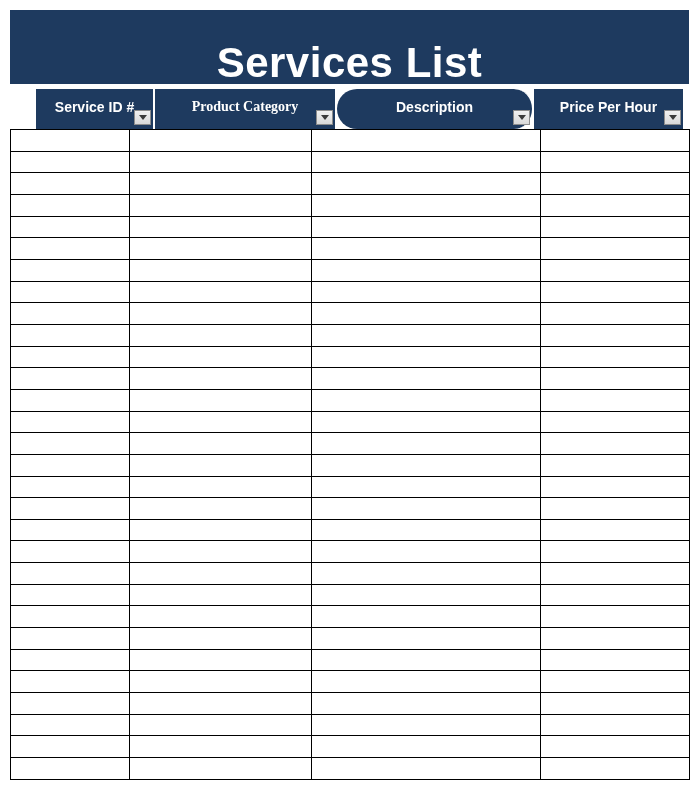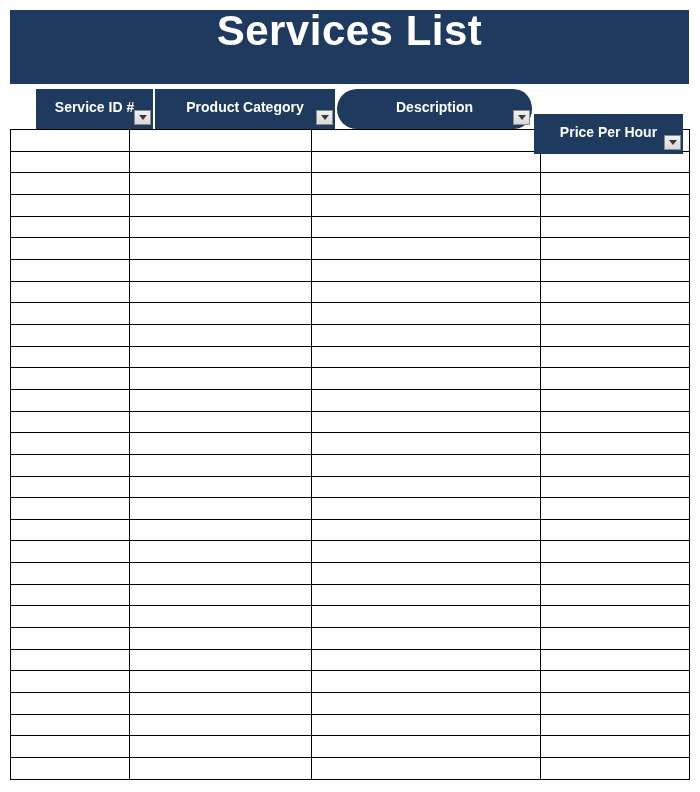--- a/index.html
+++ b/index.html
@@ -9,38 +9,38 @@
   }
   *{margin:0;padding:0;box-sizing:border-box;}
   html,body{background:#fff;}
   body{font-family:"Liberation Sans","DejaVu Sans",sans-serif;}
   .page{
     position:relative;width:700px;height:792px;background:var(--page-bg);
     padding:10px 0 0 10px;overflow:hidden;
   }
   .banner{
     width:679px;height:74px;background:var(--banner-bg);
-    display:flex;align-items:flex-start;justify-content:center;margin-bottom:5px;
+    display:flex;align-items:flex-end;justify-content:center;margin-bottom:5px;
   }
   .banner h1{
     color:var(--title-color);font-size:42px;font-weight:bold;letter-spacing:0.5px;line-height:1;
   }
   .header-row{
     width:679px;height:40px;display:flex;background:var(--page-bg);padding-left:26px;
   }
   .hcell{
     position:relative;height:40px;background:var(--header-bg);
     display:flex;align-items:center;justify-content:center;
   }
   .hcell:not(:last-child){border-right:2px solid #ffffff;}
   .hcell .hlabel{
     color:var(--header-text);font-size:14px;font-weight:bold;white-space:nowrap;
     transform:translateY(-2px);
   }
-  .c1{width:119px;} .c2{width:182px;} .c3{width:197px;border-radius:20px;} .c4{width:149px;margin-top:25px;}
+  .c1{width:119px;} .c2{width:182px;font-family:Liberation Serif, serif;} .c3{width:197px;border-radius:20px;} .c4{width:149px;}
   .filter-btn{
     position:absolute;right:2px;bottom:4px;width:17px;height:15px;
     background:linear-gradient(var(--btn-bg2),var(--btn-bg));
     border:1px solid var(--btn-border);
     display:flex;align-items:center;justify-content:center;
     padding:0;cursor:pointer;border-radius:0;
   }
   .tri{
     width:0;height:0;display:block;
     border-left:4px solid transparent;border-right:4px solid transparent;

